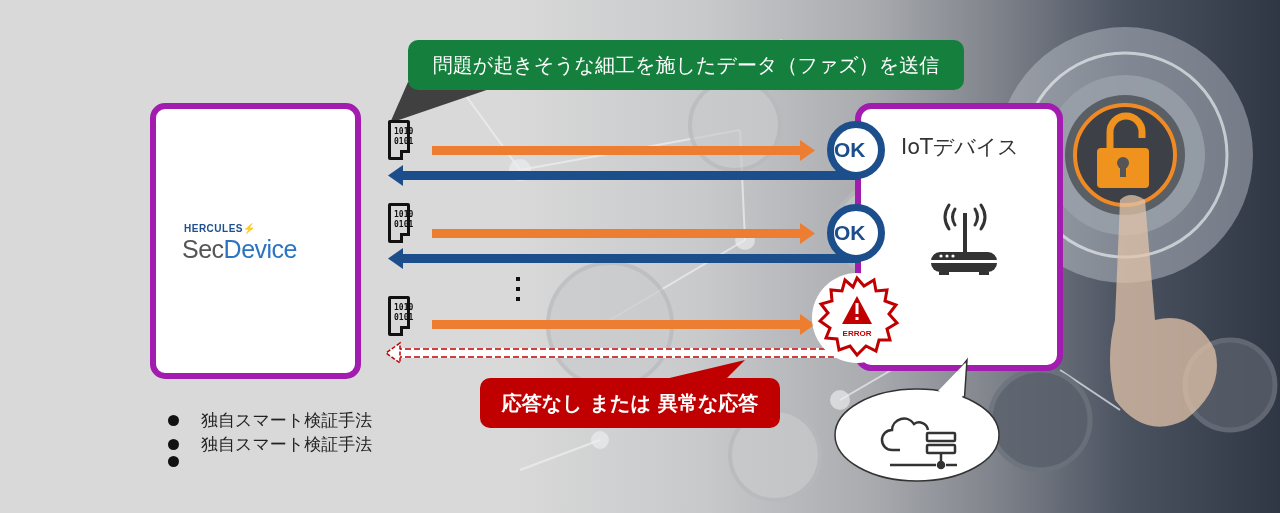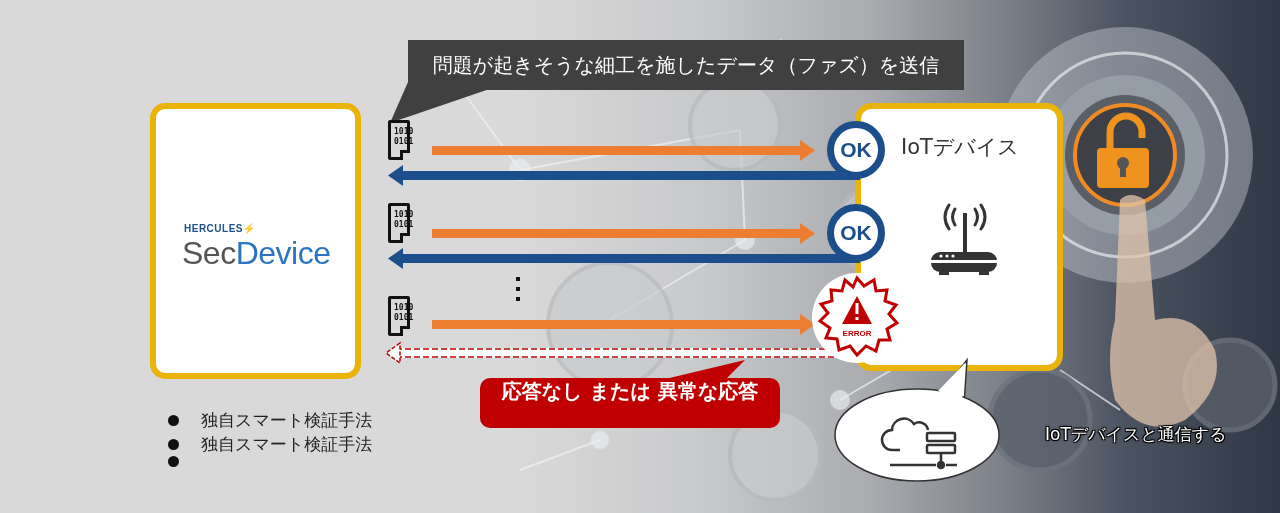--- a/index.html
+++ b/index.html
@@ -7,55 +7,55 @@
   body {
     position: relative;
     font-family: "DejaVu Sans", sans-serif;
     background: linear-gradient(90deg, #d9d9d9 0%, #d9d9d9 40%, #c8c9cb 55%, #a9abaf 68%, #7e828a 78%, #4b5260 88%, #2f3644 100%);
   }
   .bg-deco { position: absolute; inset: 0; pointer-events: none; }
   .abs { position: absolute; }
 
   
   .box {
-    position: absolute; background: #fff; border: 6px solid #eab308; border-radius: 16px;
+    position: absolute; background: #fff; border: 6px solid #a21caf; border-radius: 16px;
   }
   #left-box { left: 150px; top: 103px; width: 211px; height: 276px; border-radius: 15px; }
   #right-box { left: 855px; top: 103px; width: 208px; height: 268px; }
 
   .logo-top { position: absolute; left: 28px; top: 114px; font-size: 10px; font-weight: bold; color: #1d4f91; letter-spacing: 0.5px; font-family: "Liberation Sans", sans-serif; }
-  .logo-main { position: absolute; left: 26px; top: 126px; font-size: 32px; font-family: "Liberation Sans", sans-serif; letter-spacing: -0.5px; }
+  .logo-main { position: absolute; left: 26px; top: 126px; font-size: 25px; font-family: "Liberation Sans", sans-serif; letter-spacing: -0.5px; }
   .logo-sec { color: #555; }
   .logo-dev { color: #2a74c2; }
 
   .iot-title { position: absolute; left: 40px; top: 24px; font-size: 21px; color: #333; font-family: "DejaVu Sans", sans-serif; }
 
   
   #top-bubble {
     position: absolute; left: 408px; top: 40px; width: 556px; height: 50px;
-    background: #404040; border-radius: 0; color: #fff; font-size: 20px;
+    background: #15803d; border-radius: 10px; color: #fff; font-size: 20px;
     display: flex; align-items: center; justify-content: center;
   }
   #red-bubble {
     position: absolute; left: 480px; top: 378px; width: 300px; height: 50px;
     background: #c00000; border-radius: 10px; color: #fff; font-size: 20px; font-weight: bold;
-    display: flex; align-items: flex-start; justify-content: center;
+    display: flex; align-items: center; justify-content: center;
   }
 
   .data-file {
     position: absolute; width: 22px; height: 40px; background: #d9d9d9; border: 3px solid #111;
     border-radius: 2px; font-family: "DejaVu Sans Mono", monospace; font-size: 8px; font-weight: bold;
     line-height: 10px; padding: 4px 0 0 3px; color: #111;
   }
   .data-file .corner { position: absolute; right: -3px; bottom: -3px; width: 10px; height: 10px; background: #d9d9d9; border-left: 3px solid #111; border-top: 3px solid #111; }
 
   .ok-badge {
     position: absolute; width: 58px; height: 58px; border-radius: 50%; background: #fff;
     border: 7px solid #1d4e8c; color: #1d4e8c; font-weight: bold; font-size: 21px;
-    display: flex; align-items: center; justify-content: center; font-family: "Liberation Sans", sans-serif;
+    display: flex; align-items: center; justify-content: flex-start; font-family: "Liberation Sans", sans-serif;
   }
 
   .bullets { position: absolute; left: 168px; top: 408px; font-size: 17px; color: #222; line-height: 24px; }
   .bullets li { list-style: none; display: flex; align-items: center; }
   .bullets .dot { width: 11px; height: 11px; border-radius: 50%; background: #111; margin-right: 22px; }
 
   #server-caption {
     position: absolute; left: 1045px; top: 424px; color: #fff; font-size: 17px; line-height: 20px;
     text-shadow: -1px -1px 0 #000, 1px -1px 0 #000, -1px 1px 0 #000, 1px 1px 0 #000, 0 0 3px #000;
   }
@@ -237,14 +237,13 @@
   <li>
       <span class="dot"></span>
       <span>独自スマート検証手法</span>
     </li>
   <li>
       <span class="dot"></span>
     </li>
 </ul>
 
 <div id="server-caption">
-  <div>IoTデバイスと通信する</div>
 </div>
 
 </body></html>

